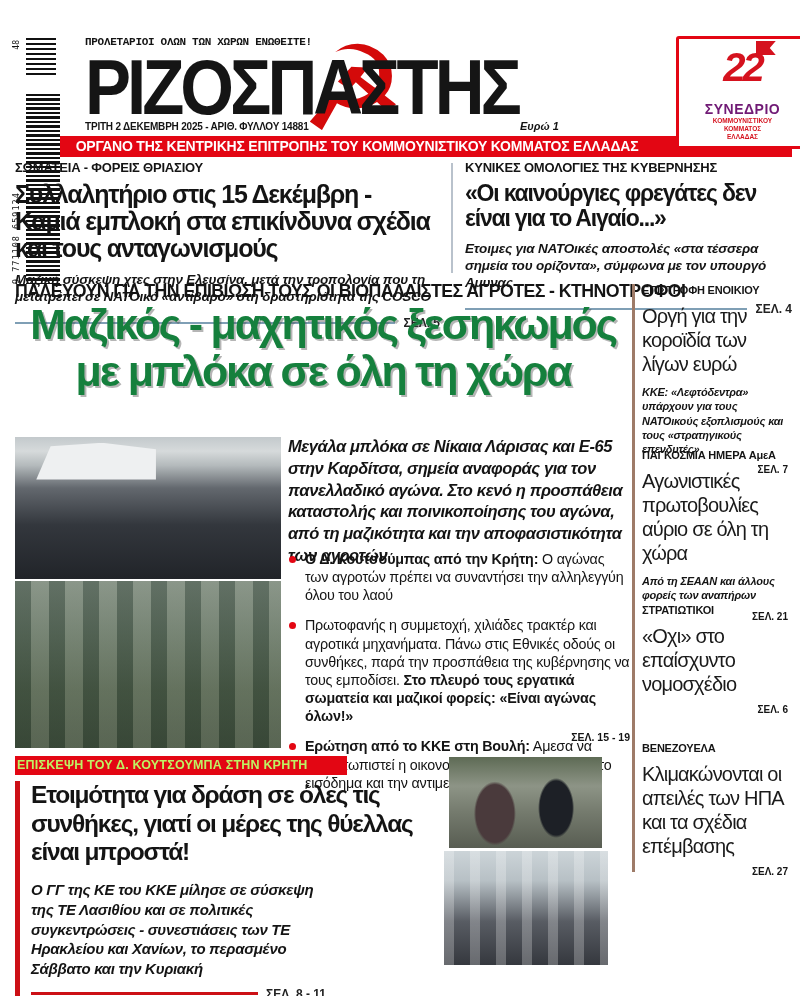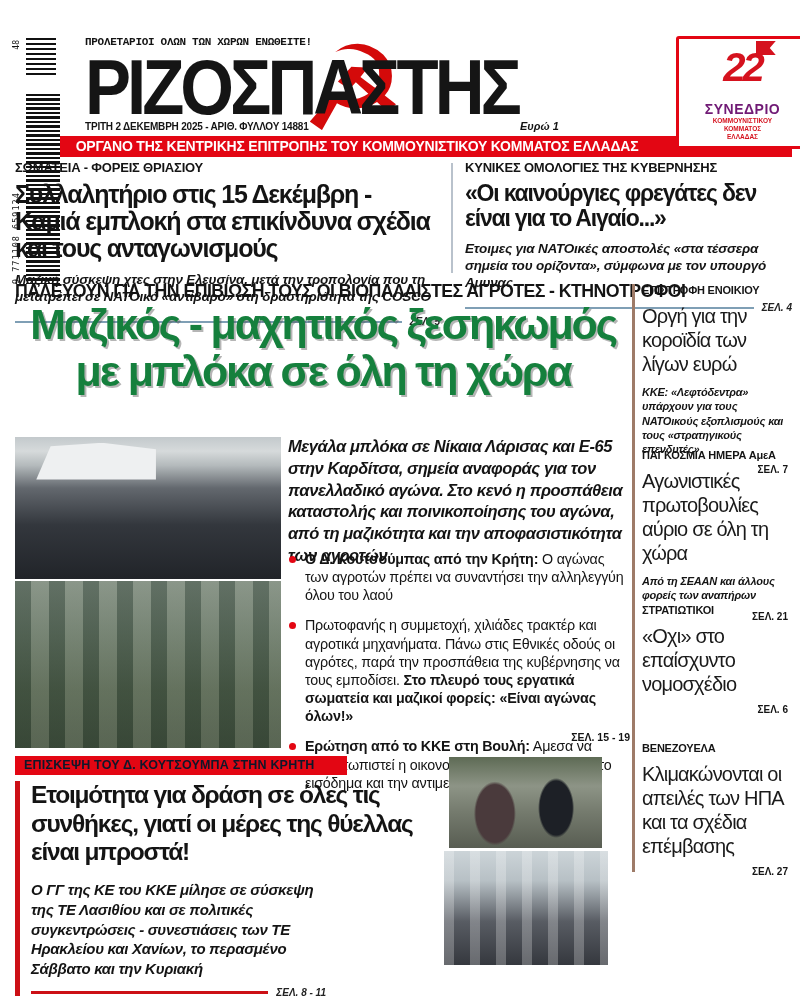--- a/index.html
+++ b/index.html
@@ -34,41 +34,41 @@
   
   .story-l { left:15px; top:160px; width:425px; }
   .story-r { left:465px; top:160px; width:327px; }
   .kicker { font-size:13px; font-weight:800; letter-spacing:-0.2px; margin-bottom:6px; }
   .hl { font-weight:800; letter-spacing:-1.2px; line-height:1.08; }
   .story-l .hl { font-size:25px; }
   .story-r .hl { font-size:23px; }
   .sub { font-style:italic; font-weight:700; font-size:13.5px; line-height:1.27; margin-top:9px; letter-spacing:-0.2px; }
   .rule-row { display:flex; align-items:center; gap:8px; margin-top:11px; }
   .rule { flex:1; height:2px; background:#7f9fb5; }
-  .pg { font-size:10px; font-weight:700; color:#222; white-space:nowrap;font-style:italic; }
+  .pg { font-size:12px; font-weight:700; color:#222; white-space:nowrap; }
   .v-div { left:451px; top:163px; width:2px; height:110px; background:#b9c2cc; }
 
   
   .main-kicker { left:15px; top:280px; width:618px; font-size:18.5px; font-weight:900; letter-spacing:-0.6px; white-space:nowrap; transform:scaleX(0.96); transform-origin:0 0; }
   .main-hl { left:15px; top:301px; width:616px; text-align:center; color:#15803d; font-weight:900; font-size:43px; line-height:1.1; letter-spacing:-2.2px; text-shadow:2px 2px 0 rgba(70,70,70,.4); }
   .photo { background:#888; }
   .photo1 { left:15px; top:437px; width:266px; height:142px;
     background:linear-gradient(180deg,#c3c9cc 0,#d6dadb 10%,#b4babc 20%,#63686e 36%,#33373d 62%,#212429 100%); }
   .photo1::before { content:""; position:absolute; left:8%; top:4%; width:45%; height:26%; background:#eef0f1; clip-path:polygon(0 100%,12% 10%,55% 0,100% 18%,100% 100%); }
   .photo2 { left:15px; top:581px; width:266px; height:167px;
     background:repeating-linear-gradient(90deg,rgba(30,50,35,.45) 0 16px,rgba(110,125,105,.35) 16px 34px),linear-gradient(180deg,#9aa49b 0,#7d8a7c 30%,#5f6c58 65%,#4d5847 100%); }
   .lead { left:288px; top:436px; width:342px; font-style:italic; font-weight:700; font-size:16.5px; line-height:1.32; letter-spacing:-0.4px; }
   .bullets { left:288px; top:550px; width:342px; list-style:none; }
   .bullets li { position:relative; padding-left:17px; font-size:14.3px; line-height:1.27; margin-bottom:12px; letter-spacing:-0.2px; }
   .bullets li::before { content:""; position:absolute; left:1px; top:6px; width:7px; height:7px; border-radius:50%; background:#e30613; }
   .bullets b { font-weight:800; }
   .main-pg { left:288px; top:731px; width:342px; text-align:right; font-size:10.5px; font-weight:700; }
 
   
-  .crete-bar { left:15px; top:756px; width:332px; height:19px; background:#e30613; color:#0f172a; font-size:12.5px; font-weight:800; line-height:19px; padding-left:9px; letter-spacing:0.2px; }
+  .crete-bar { left:15px; top:756px; width:332px; height:19px; background:#e30613; color:#bef264; font-size:12.5px; font-weight:800; line-height:19px; padding-left:2px; letter-spacing:0.2px; }
   .crete-frame { left:15px; top:781px; width:432px; border-left:5px solid #cc1016; padding-left:11px; }
   .crete-hl { font-size:24.5px; font-weight:900; letter-spacing:-1.2px; line-height:1.17; }
   .crete-sub { margin-top:13px; font-style:italic; font-weight:700; font-size:15px; line-height:1.32; width:292px; letter-spacing:-0.3px; }
   .crete-rule { display:flex; align-items:center; gap:8px; margin-top:8px; width:295px; }
   .crete-rule .r { flex:1; height:3px; background:#cc1016; }
   .photo3 { left:449px; top:757px; width:153px; height:91px;
     background:radial-gradient(42px 64px at 30% 62%,#4a3a3c 0 45%,rgba(0,0,0,0) 50%),radial-gradient(36px 60px at 70% 56%,#1d2026 0 45%,rgba(0,0,0,0) 50%),linear-gradient(180deg,#5e6b55 0,#8d9486 32%,#757b6e 60%,#585d52 100%); }
   .photo4 { left:444px; top:851px; width:164px; height:114px;
     background:repeating-linear-gradient(90deg,rgba(255,255,255,.25) 0 10px,rgba(0,0,0,0) 10px 26px),linear-gradient(180deg,#ccd4d8 0,#b7c0c5 26%,#585c63 62%,#35383e 100%); }
 
@@ -145,21 +145,21 @@
     <div>με μπλόκα σε όλη τη χώρα</div>
   </div>
 
   <div class="abs photo photo1"></div>
   <div class="abs photo photo2"></div>
 
   <div class="abs lead">Μεγάλα μπλόκα σε Νίκαια Λάρισας και Ε-65 στην Καρδίτσα, σημεία αναφοράς για τον πανελλαδικό αγώνα. Στο κενό η προσπάθεια καταστολής και ποινικοποίησης του αγώνα, από τη μαζικότητα και την αποφασιστικότητα των αγροτών</div>
 
   <ul class="abs bullets">
     <li><b>Ο Δ. Κουτσούμπας από την Κρήτη:</b><span> Ο αγώνας των αγροτών πρέπει να συναντήσει την αλληλεγγύη όλου του λαού</span><b></b></li>
-    <li><b></b><span>Πρωτοφανής η συμμετοχή, χιλιάδες τρακτέρ και αγροτικά μηχανήματα. Πάνω στις Εθνικές οδούς οι αγρότες, παρά την προσπάθεια της κυβέρνησης να τους εμποδίσει. </span><b>Στο πλευρό τους εργατικά σωματεία και μαζικοί φορείς: «Είναι αγώνας όλων!»</b></li>
+    <li><b></b><span>Πρωτοφανής η συμμετοχή, χιλιάδες τρακτέρ και αγροτικά μηχανήματα. Πάνω στις Εθνικές οδούς οι συνθήκες, παρά την προσπάθεια της κυβέρνησης να τους εμποδίσει. </span><b>Στο πλευρό τους εργατικά σωματεία και μαζικοί φορείς: «Είναι αγώνας όλων!»</b></li>
     <li><b>Ερώτηση από το ΚΚΕ στη Βουλή:</b><span> Αμεσα να αντιμετωπιστεί η οικονομική ασφυξία, μέτρα για το εισόδημα και την αντιμετώπιση της ευλογιάς</span><b></b></li>
   </ul>
 
   <div class="abs main-pg">ΣΕΛ. 15 - 19</div>
 
   <div class="abs crete-bar">ΕΠΙΣΚΕΨΗ ΤΟΥ Δ. ΚΟΥΤΣΟΥΜΠΑ ΣΤΗΝ ΚΡΗΤΗ</div>
   <div class="abs crete-frame">
     <div class="crete-hl">Ετοιμότητα για δράση σε όλες τις συνθήκες, γιατί οι μέρες της θύελλας είναι μπροστά!</div>
     <div class="crete-sub">Ο ΓΓ της ΚΕ του ΚΚΕ μίλησε σε σύσκεψη της ΤΕ Λασιθίου και σε πολιτικές συγκεντρώσεις - συνεστιάσεις των ΤΕ Ηρακλείου και Χανίων, το περασμένο Σάββατο και την Κυριακή</div>
     <div class="crete-rule">

